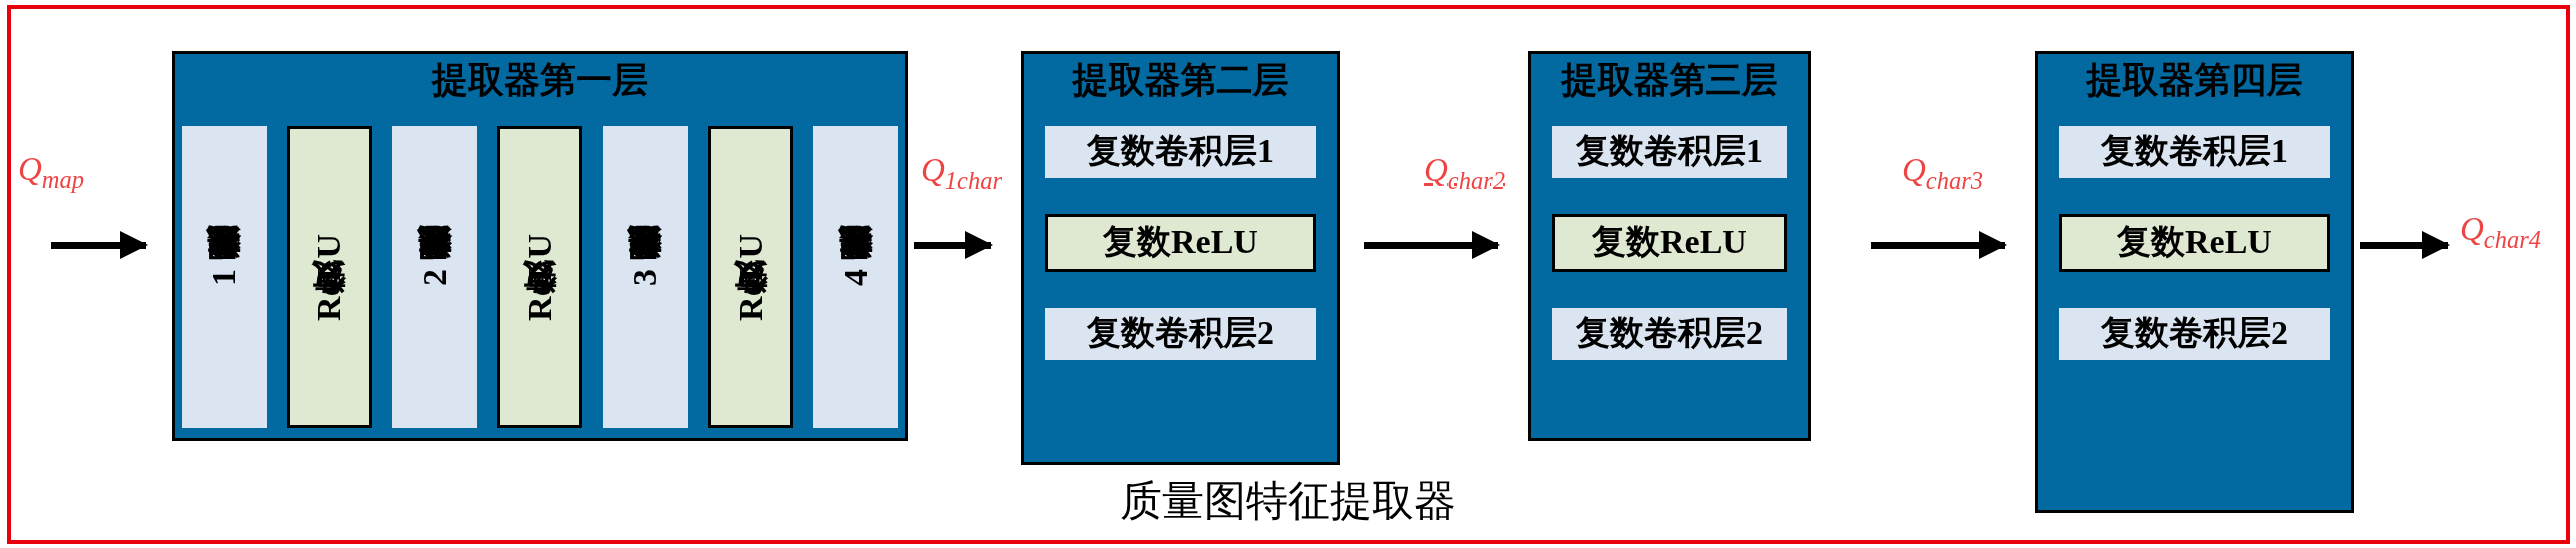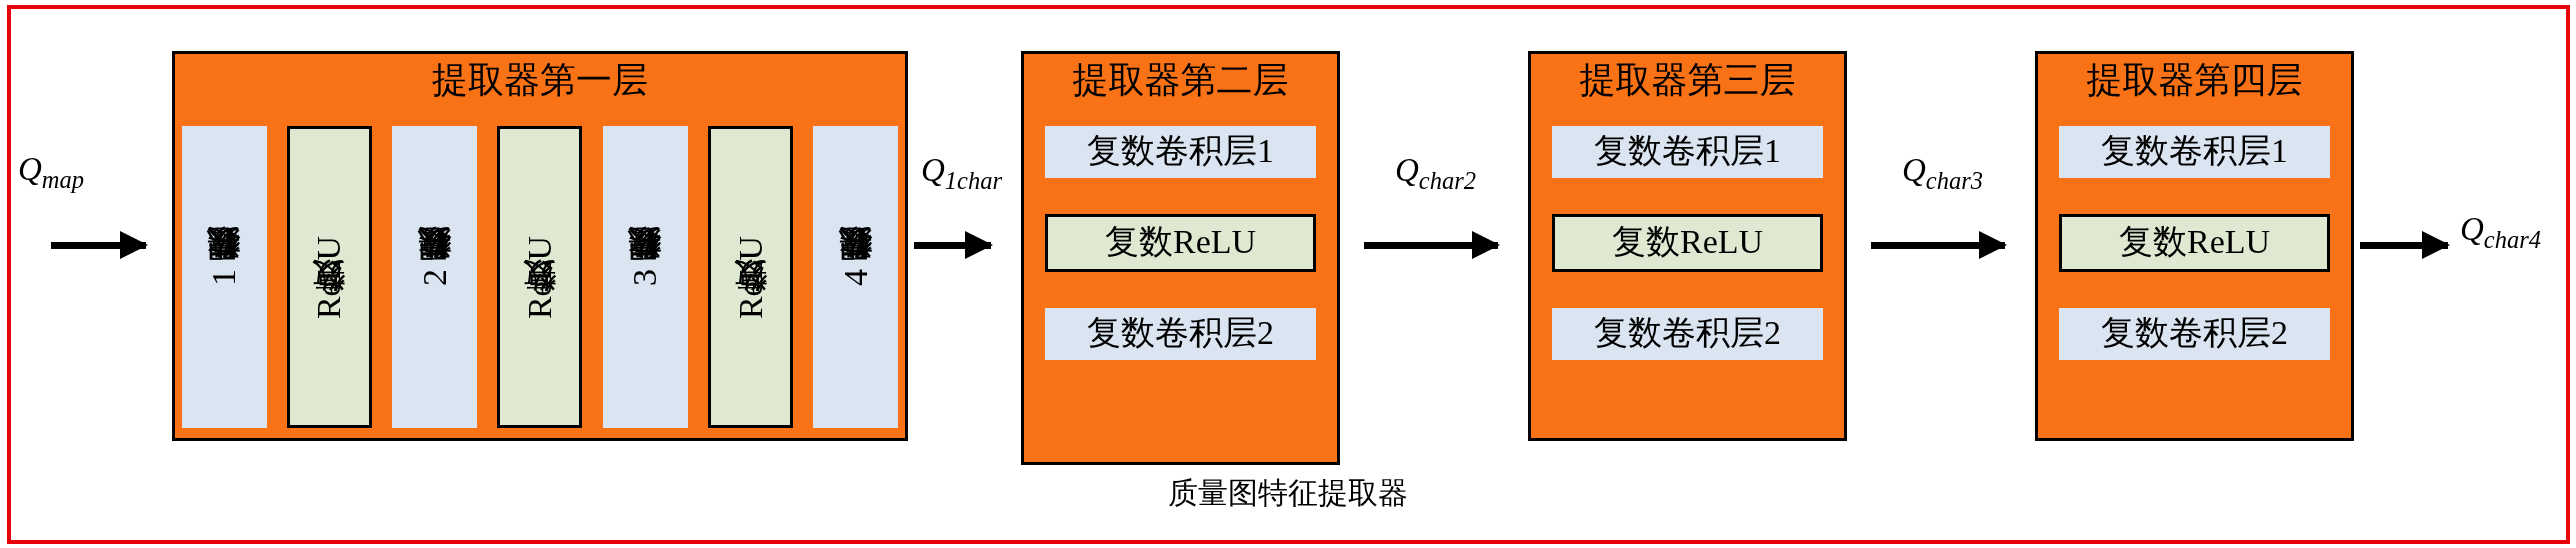--- a/index.html
+++ b/index.html
@@ -28,22 +28,23 @@
     height: 539px;
     border: 4.1px solid #e8000d;
     box-sizing: border-box;
     background: #ffffff;
   }
 
   
   .block {
     position: absolute;
     border: 3.3px solid #000000;
-    background: #f97316;
-    box-sizing: border-box;
+    background: #0369a1;
+    box-sizing: border-box;
+    font-weight: bold;
   }
 
   .block-title {
     position: absolute;
     left: 0;
     right: 0;
     top: 8.2px;
     text-align: center;
     font-size: 36px;
     line-height: 1.05;
@@ -123,22 +124,22 @@
   }
   .row.relu {
     background: #dfe9d2;
     border: 3.3px solid #000000;
     padding: 8.2px 4.9px 9.8px 4.9px;
   }
   .gap-a { height: 36px; }
   .gap-b { height: 36px; }
 
   #block2 { left: 1021px; top: 51px; width: 319px; height: 414px; }
-  #block3 { left: 1528px; top: 51px; width: 319px; height: 390px; }
-  #block4 { left: 2035px; top: 51px; width: 319px; height: 390px; }
+  #block3 { left: 1528px; top: 51px; width: 283px; height: 390px; }
+  #block4 { left: 2035px; top: 51px; width: 319px; height: 462px; }
 
   
   .arrow {
     position: absolute;
     height: 6.5px;
     background: #000000;
   }
   .arrow::after {
     content: "";
     position: absolute;
@@ -150,37 +151,37 @@
     border-top: 14.7px solid transparent;
     border-bottom: 14.7px solid transparent;
     border-left: 28px solid #000000;
   }
 
   .arrow-label {
     position: absolute;
     font-family: "Liberation Serif", "DejaVu Serif", serif;
     font-style: italic;
     font-size: 33px;
-    color: #000000;
+    color: #ef4444;
     white-space: nowrap;
   }
   .arrow-label .sub {
     font-size: 24.5px;
     vertical-align: sub;
     font-style: italic;
   }
 
   
   .caption {
     position: absolute;
     left: 0;
     right: 0;
     top: 473px;
     text-align: center;
-    font-size: 30px;
+    font-size: 42px;
     color: #000000;
   }
 </style>
 </head>
 <body>
 
 <div id="page">
   <div class="outer-frame"></div>
 
   <div class="arrow-label" style="left:18px; top:151px;"><span>Q</span><span class="sub">map</span></div>
@@ -220,21 +221,21 @@
     <div class="block-title">提取器第二层</div>
     <div class="stack">
       <div class="row conv">复数卷积层1</div>
       <div class="gap-a"></div>
       <div class="row relu">复数ReLU</div>
       <div class="gap-b"></div>
       <div class="row conv">复数卷积层2</div>
     </div>
   </div>
 
-  <div class="arrow-label" style="left:1395px; top:152px;"><span>Q</span><span class="sub">char2</span></div>
+  <div class="arrow-label" style="left:1424px; top:152px;text-decoration:underline;"><span>Q</span><span class="sub">char2</span></div>
   <div class="arrow" style="left:1364px; top:242px; width:134px;"></div>
 
   <div class="block" id="block3">
     <div class="block-title">提取器第三层</div>
     <div class="stack">
       <div class="row conv">复数卷积层1</div>
       <div class="gap-a"></div>
       <div class="row relu">复数ReLU</div>
       <div class="gap-b"></div>
       <div class="row conv">复数卷积层2</div>

